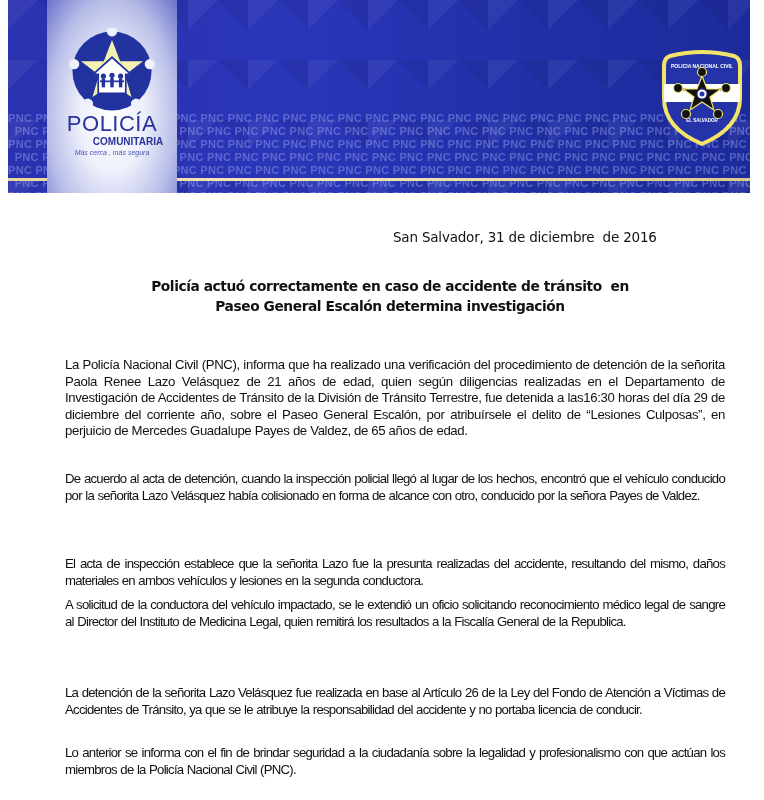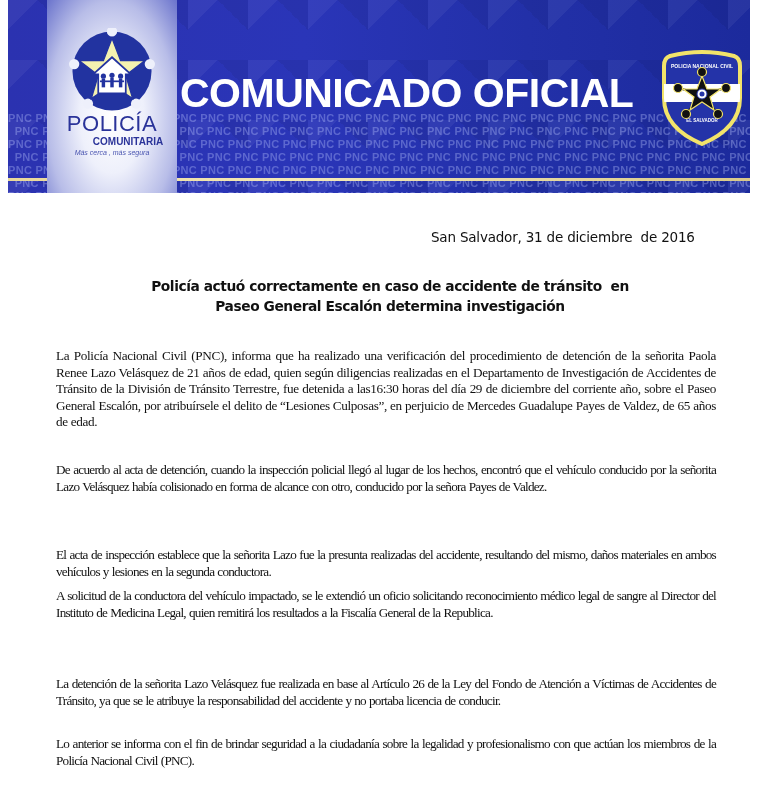--- a/index.html
+++ b/index.html
@@ -129,21 +129,20 @@
 
     .date-line {
       position: absolute;
       left: 393px;
       top: 229px;
       font-family: "DejaVu Sans", sans-serif;
       font-size: 13.5px;
       color: #111;
       white-space: pre;
       letter-spacing: -0.2px;
-      margin-left: 38px;
     }
     .headline {
       position: absolute;
       left: 40px;
       top: 276px;
       width: 700px;
       text-align: center;
       font-family: "DejaVu Sans", sans-serif;
       font-weight: bold;
       font-size: 14.5px;
@@ -154,27 +153,27 @@
       transform-origin: center top;
     }
     .headline span { display: block; white-space: pre; }
     .body-wrap {
       position: absolute;
       left: 52px;
       top: 344px;
       width: 660px;
     }
     .para {
-      font-family: Liberation Serif, serif;
+      font-family: Liberation Sans, sans-serif;
       font-size: 13.2px;
       line-height: 16.5px;
       text-align: justify;
       letter-spacing: -0.35px;
       color: #111;
-      margin: 4px;
+      margin: 13px;
       position: absolute;
       left: 0;
       width: 660px;
     }
     .para.condensed {
       letter-spacing: -0.75px;
       word-spacing: 0.5px;
     }
   </style>
 </head>
@@ -211,21 +210,20 @@
         <circle cx="60" cy="56" r="3"></circle>
         <rect x="58" y="59" width="4" height="10"></rect>
         <rect x="36" y="61" width="28" height="2"></rect>
       </g>
     </svg>
     <div class="logo-text-main">POLICÍA</div>
     <div class="logo-text-sub">COMUNITARIA</div>
     <div class="logo-text-tag">Más cerca , más segura</div>
   </div>
 
-  <div class="banner-title">COMUNICADO OFICIAL</div>
 
   <svg class="badge" viewBox="0 0 84 98">
     <defs>
       <clipPath id="shield-clip">
         <path d="M10,8 Q42,0 74,8 Q80,10 80,18 L80,50 Q80,80 42,96 Q4,80 4,50 L4,18 Q4,10 10,8 Z"></path>
       </clipPath>
     </defs>
     <path d="M10,8 Q42,0 74,8 Q80,10 80,18 L80,50 Q80,80 42,96 Q4,80 4,50 L4,18 Q4,10 10,8 Z" fill="#2433a8" stroke="#f2e36a" stroke-width="4"></path>
     <g clip-path="url(#shield-clip)">
       <rect x="0" y="36" width="84" height="18" fill="#ffffff"></rect>

